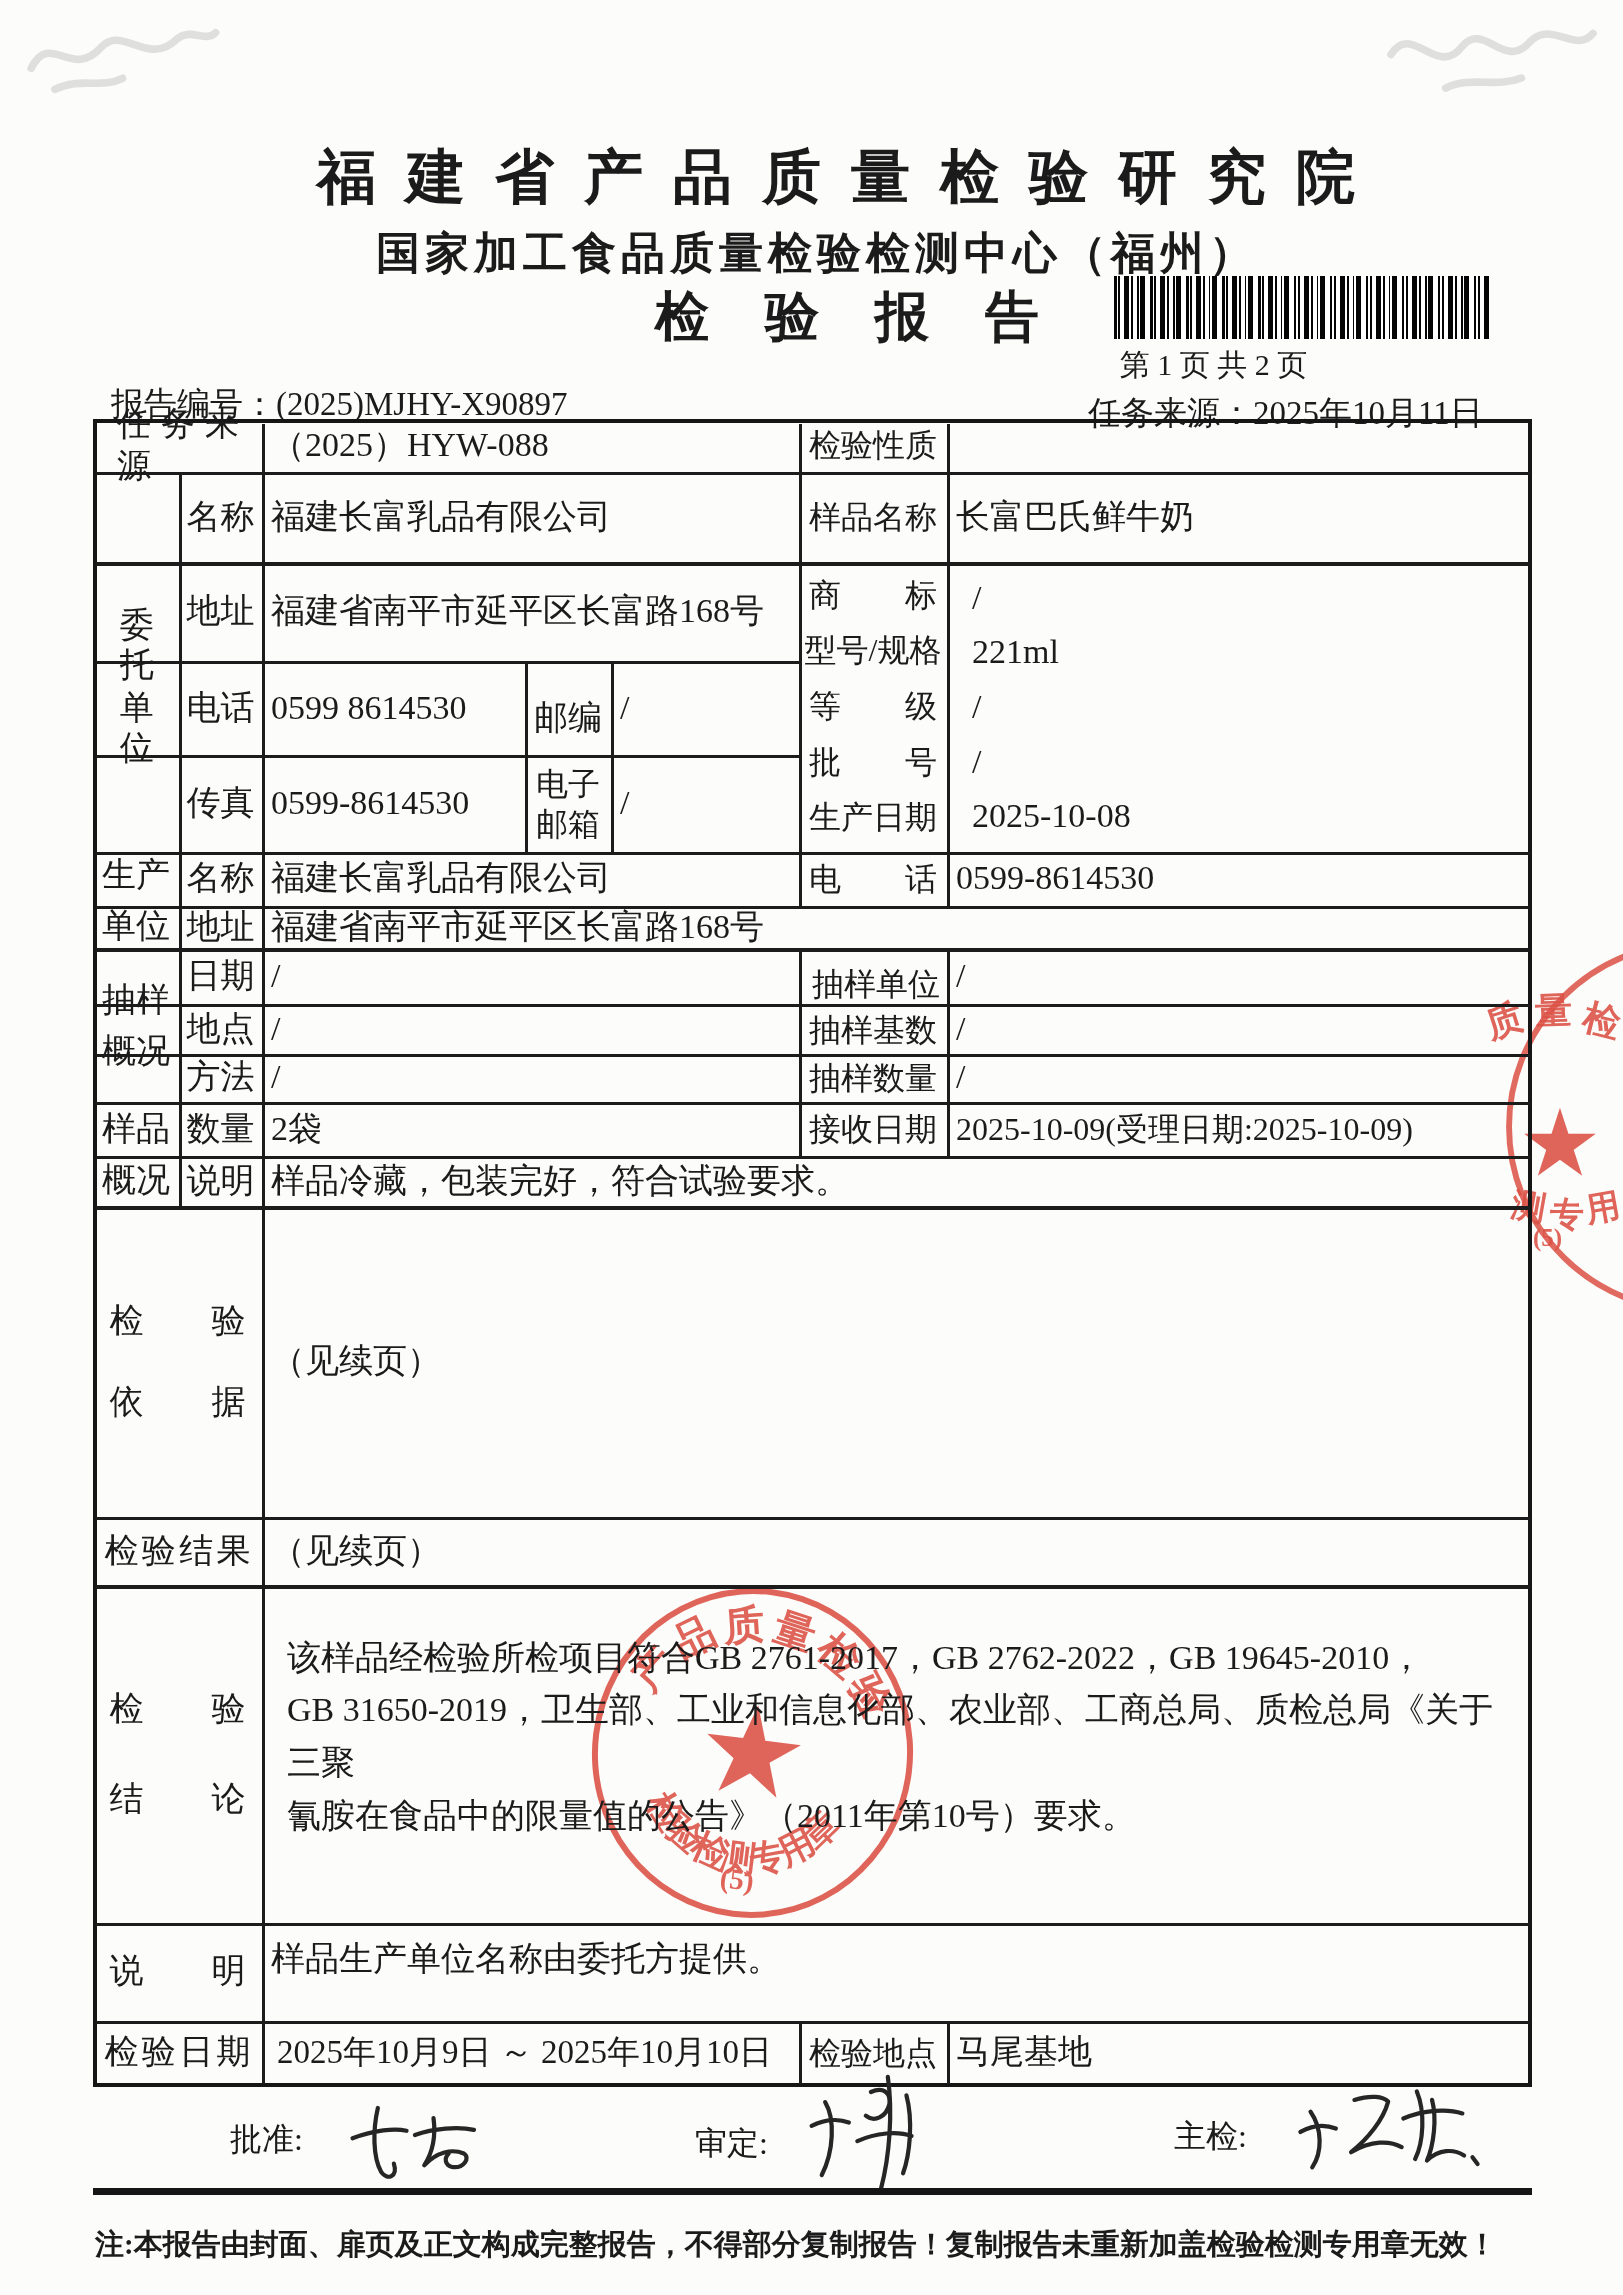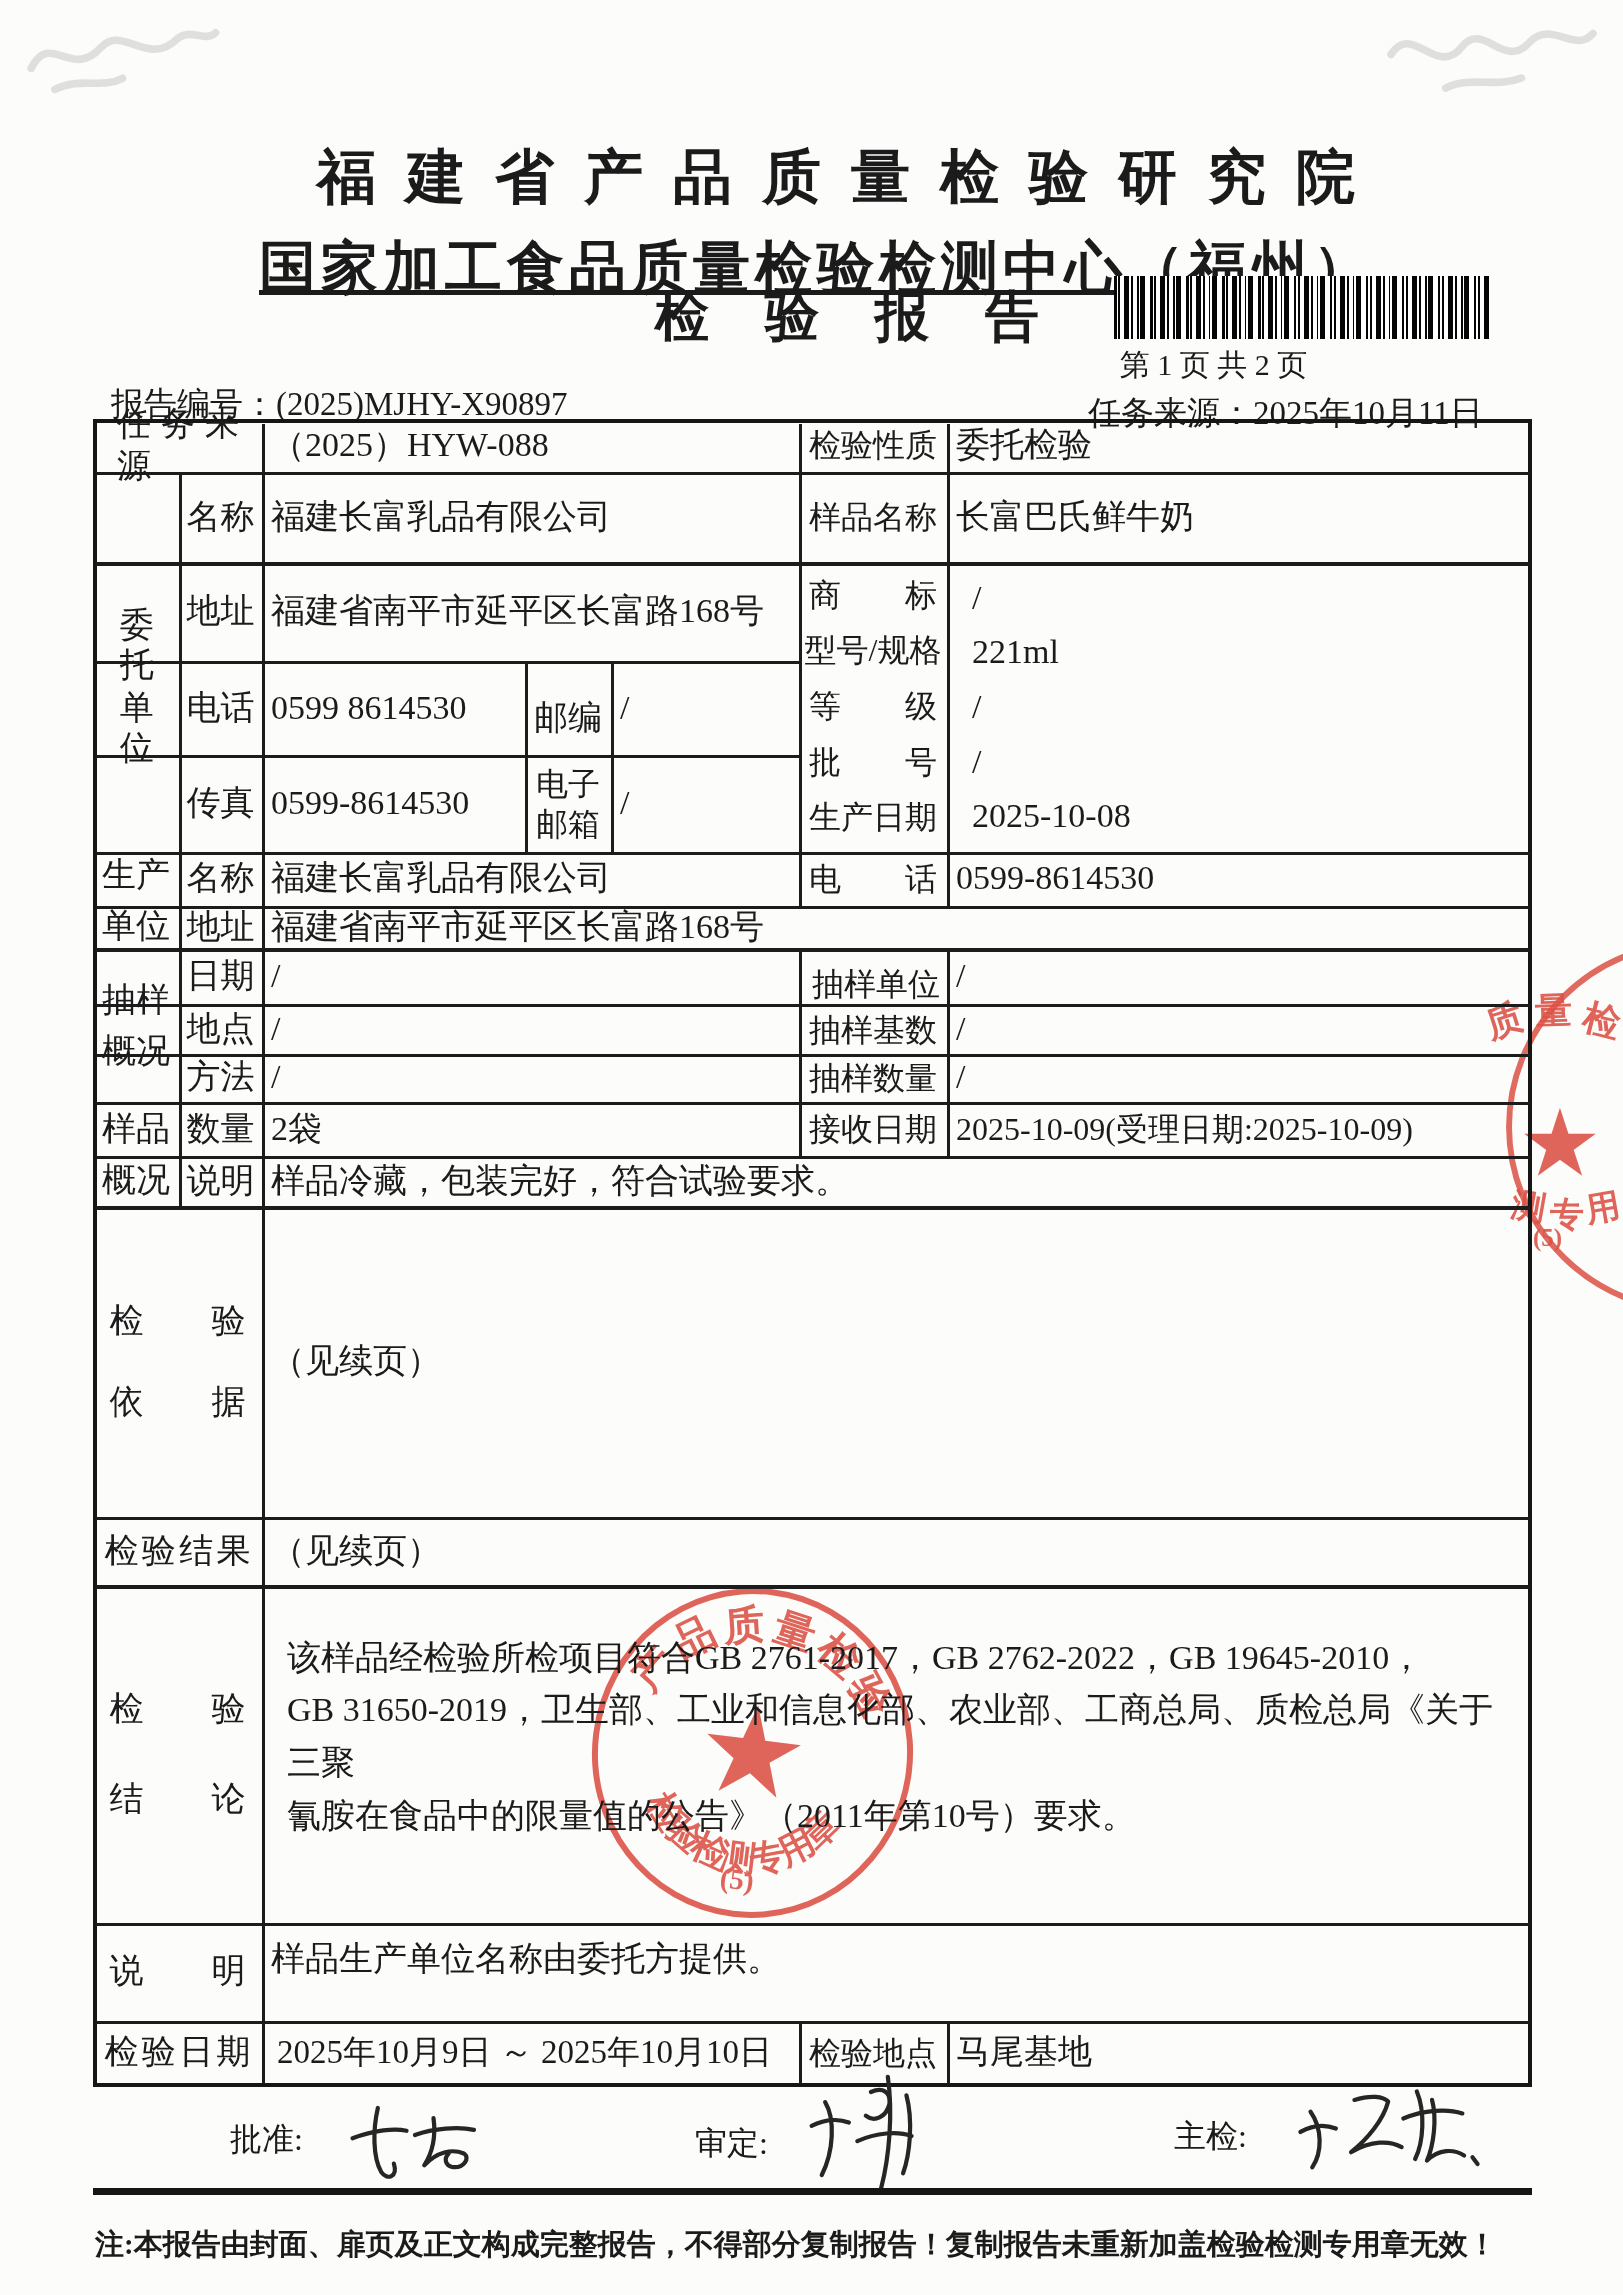--- a/index.html
+++ b/index.html
@@ -56,21 +56,21 @@
   <svg class="abs smudge" style="left:21px;top:8.5px;" width="203" height="93" viewBox="0 0 240 110">
     <path d="M12,70 C35,25 60,85 95,45 C120,18 150,70 185,35 C200,22 220,40 230,28"></path>
     <path d="M40,95 C70,80 95,95 120,82"></path>
   </svg>
   <svg class="abs smudge" style="left:1378px;top:4.2px;" width="228" height="101" viewBox="0 0 270 120">
     <path d="M15,60 C40,20 70,90 100,50 C125,20 150,80 180,45 C205,18 235,60 255,35"></path>
     <path d="M80,100 C110,85 140,100 170,88"></path>
   </svg>
 
   <div class="t-center" style="top:138px;font-size:59px;letter-spacing:30px;padding-left:39px;">福建省产品质量检验研究院</div>
-  <div class="t-center" style="top:230px;font-size:57px;letter-spacing:5px;padding-left:5px;text-decoration:underline;">国家加工食品质量检验检测中心（福州）</div>
+  <div class="t-center" style="top:224px;font-size:44px;letter-spacing:5px;padding-left:5px;">国家加工食品质量检验检测中心（福州）</div>
   <div class="t-center" style="top:281px;font-size:54px;letter-spacing:56px;padding-left:63px;">检验报告</div>
 
   <div class="barcode" style="left:1114px;top:276px;width:376px;height:63px;"></div>
   <div class="abs" style="left:1074px;top:345px;width:279px;text-align:center;font-size:30px;">第 1 页  共 2 页</div>
 
   <div class="abs" style="left:111px;top:382px;font-size:33px;">
     <span>报告编号：</span><span>(2025)MJHY-X90897</span>
   </div>
   <div class="abs" style="left:1088px;top:391px;font-size:33px;">
     <span>任务来源：</span><span>2025年10月11日</span>
@@ -137,21 +137,20 @@
     <div class="vl" style="left:799px;top:948px;height:208px;"></div>
     <div class="vl" style="left:799px;top:2021px;height:63px;"></div>
     <div class="vl" style="left:947px;top:424px;height:482px;"></div>
     <div class="vl" style="left:947px;top:948px;height:208px;"></div>
     <div class="vl" style="left:947px;top:2021px;height:63px;"></div>
   </div>
 
   <div class="cell jlab" style="left:93px;top:419px;width:169px;height:52px;">任务来源</div>
   <div class="cell lc" style="left:262px;top:419px;width:537px;height:52px;">（2025）HYW-088</div>
   <div class="cell rlab" style="left:799px;top:419px;width:148px;height:52px;">检验性质</div>
-  <div class="cell lc" style="left:947px;top:419px;width:585px;height:52px;">委托检验</div>
 
   <div class="cell vert" style="left:93px;top:472px;width:86px;height:380px;">委托单位</div>
   <div class="cell cc" style="left:179px;top:472px;width:83px;height:90px;">名称</div>
   <div class="cell lc" style="left:262px;top:472px;width:537px;height:90px;">福建长富乳品有限公司</div>
   <div class="cell rlab" style="left:799px;top:472px;width:148px;height:90px;">样品名称</div>
   <div class="cell lc" style="left:947px;top:472px;width:585px;height:90px;">长富巴氏鲜牛奶</div>
 
   <div class="cell cc" style="left:179px;top:562px;width:83px;height:99px;">地址</div>
   <div class="cell lc" style="left:262px;top:562px;width:537px;height:99px;">福建省南平市延平区长富路168号</div>
 

